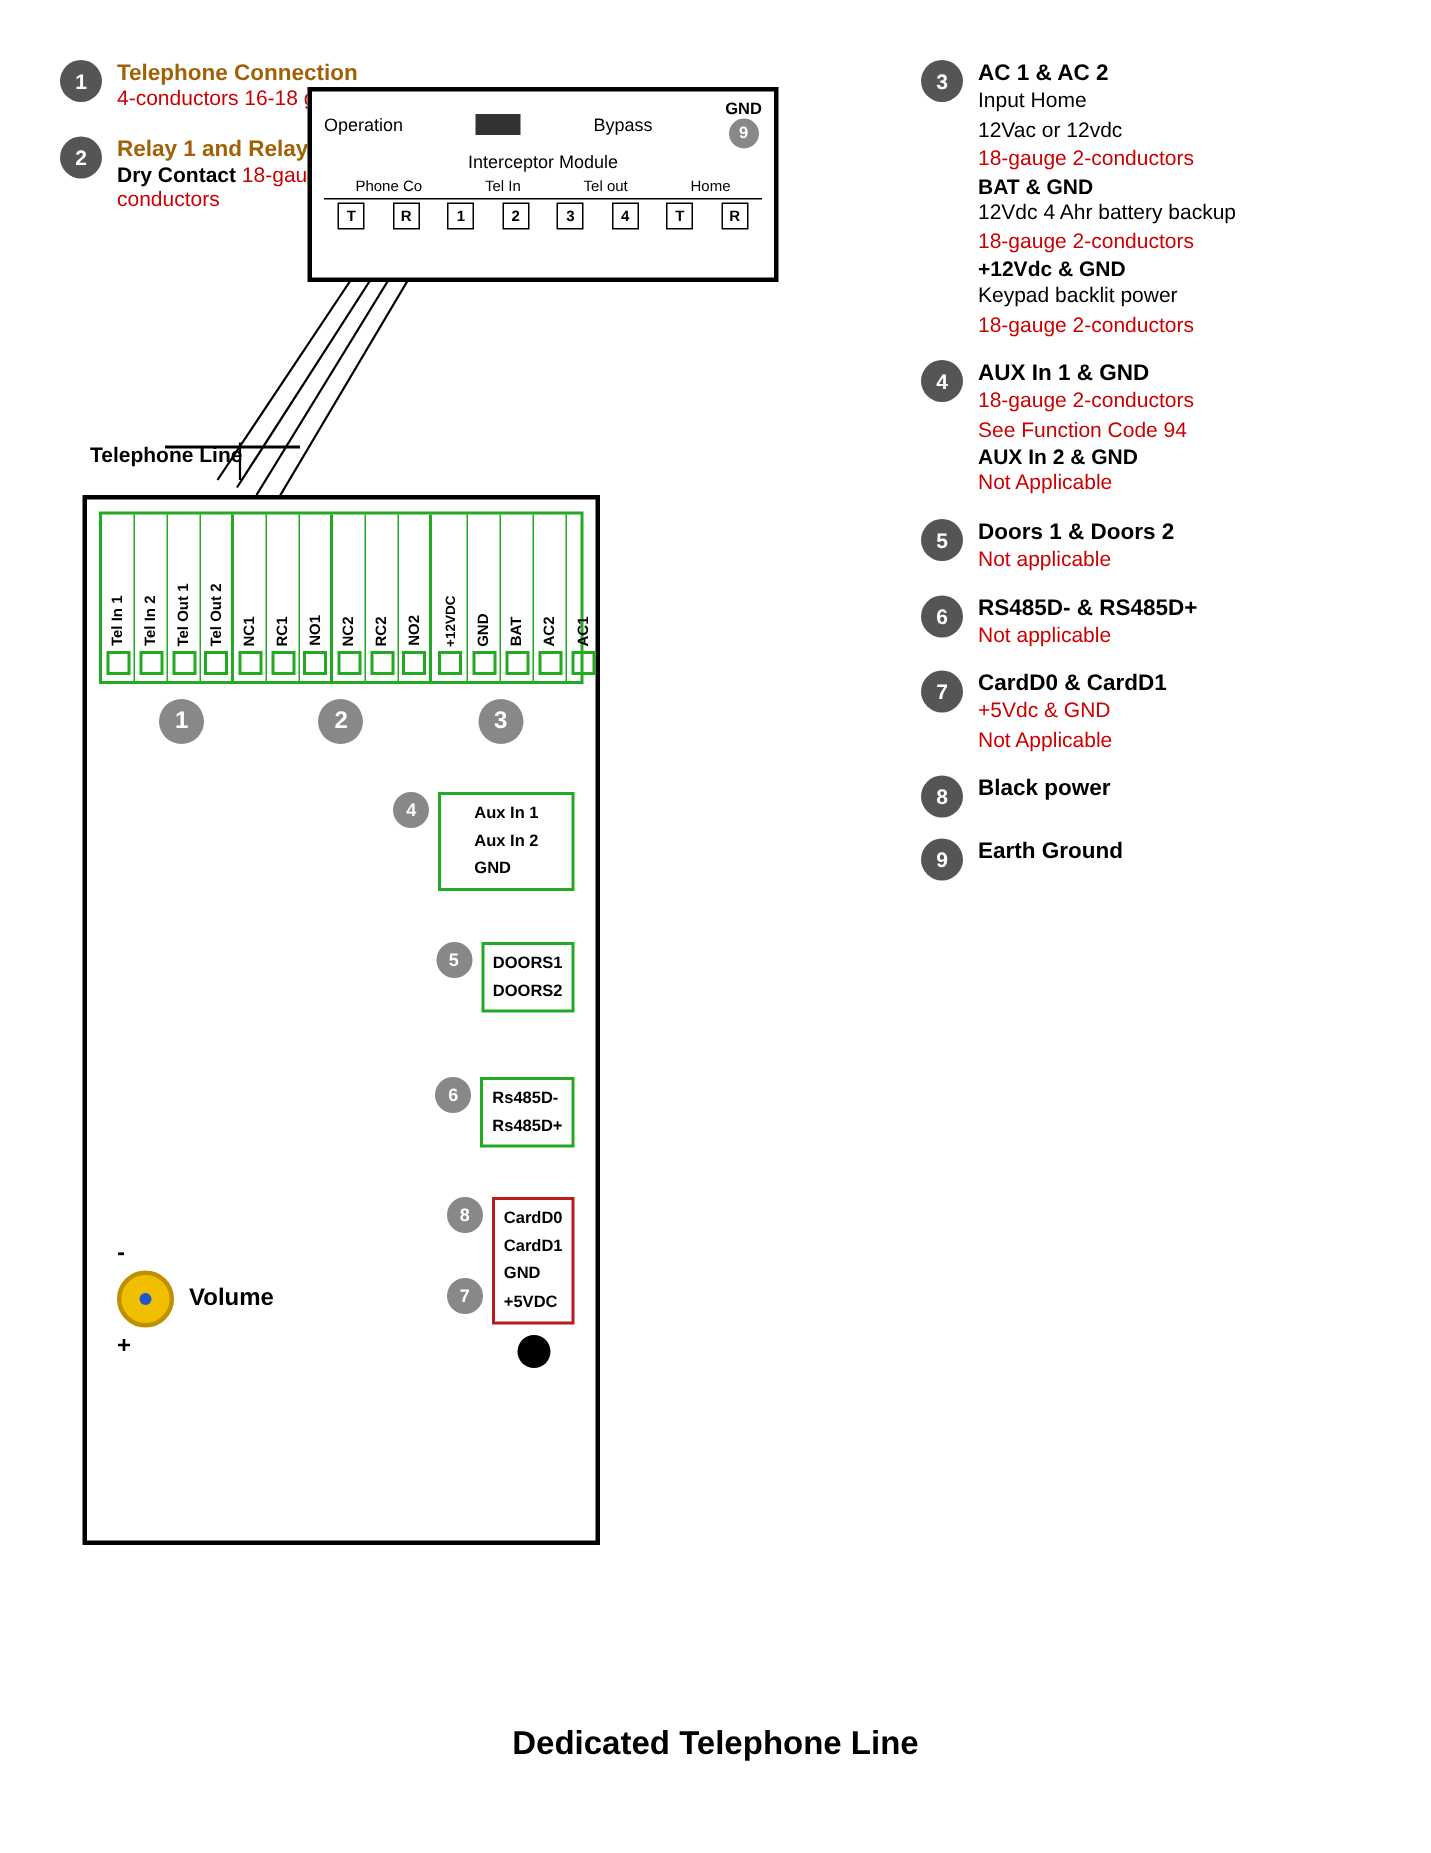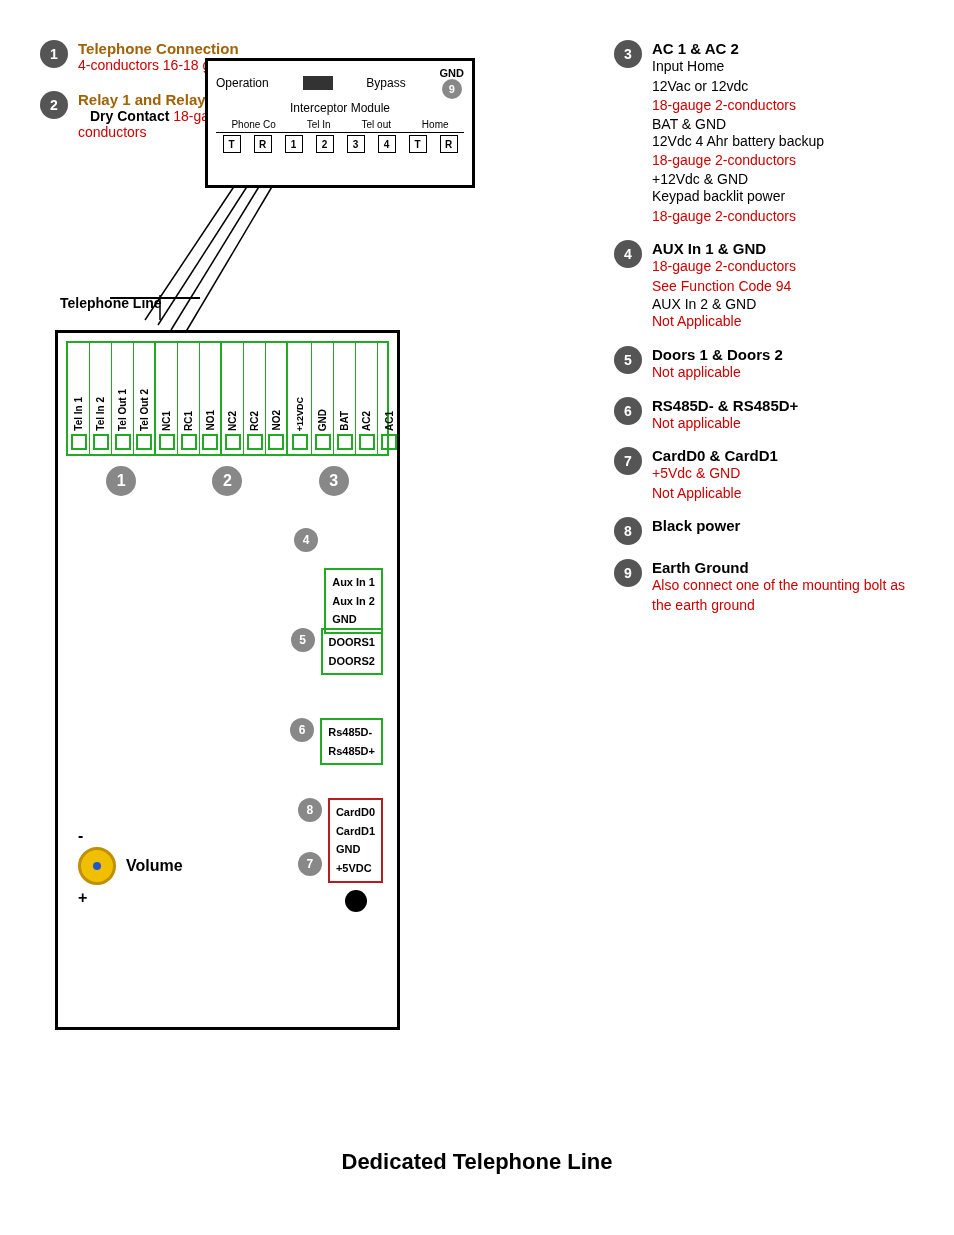--- a/index.html
+++ b/index.html
@@ -84,31 +84,31 @@
       font-size: 14px;
       color: #000;
       line-height: 1.4;
     }
     .right-item .block-red {
       font-size: 14px;
       color: #cc0000;
       line-height: 1.4;
     }
     .right-item .block-bold {
-      font-weight: normal;
+      font-weight: bold;
       font-size: 14px;
       color: #000;
     }
 
     
     .module-diagram {
       position: absolute;
       left: 200px;
       top: 55px;
-      width: 270px;
+      width: 314px;
       height: 130px;
       border: 3px solid #000;
       background: #fff;
       padding: 6px 8px;
     }
 
     .module-top-row {
       display: flex;
       justify-content: space-between;
       align-items: center;
@@ -211,21 +211,21 @@
       <div class="label-block">
         <div class="title">Telephone Connection</div>
         <div class="subtitle">4-conductors 16-18 gauge</div>
       </div>
     </div>
     <div class="legend-item">
       <span class="num-badge dark">2</span>
       <div class="label-block">
         <div class="title">Relay 1 and Relay 2</div>
         <div class="subtitle">
-          <span style="color:#000;font-size:14px;font-weight:bold;margin-left:12px;">Dry Contact </span>
+          <span style="color:#000;font-size:14px;font-weight:bold;">Dry Contact </span>
           <span style="color:#cc0000;font-size:14px;">18-gauge 2-conductors</span>
         </div>
       </div>
     </div>
   </div>
 
   <div class="module-diagram" style="left:205px;top:58px;">
     <div class="module-top-row">
       <span>Operation</span>
       <span class="switch-box"></span>
@@ -327,21 +327,20 @@
           <div class="block-title">Black power</div>
         </div>
       </div>
     </div>
 
     <div class="right-item">
       <div class="right-num-row">
         <span class="num-badge dark">9</span>
         <div>
           <div class="block-title">Earth Ground</div>
-          <div class="block-red">Also connect one of the mounting bolt as the earth ground</div>
         </div>
       </div>
     </div>
 
   </div>
 
   <div style="position:absolute;left:55px;top:330px;width:345px;height:700px;border:3px solid #000;background:#fff;">
 
     <div style="display:flex;flex-direction:row;border:2px solid #22aa22;margin:8px 8px 0 8px;height:115px;">
 
@@ -422,21 +421,21 @@
     </div>
 
     <div style="display:flex;flex-direction:row;justify-content:space-around;margin:10px 10px 0 10px;">
       <span style="background:#888;color:#fff;border-radius:50%;width:30px;height:30px;display:flex;align-items:center;justify-content:center;font-size:16px;font-weight:bold;">1</span>
       <span style="background:#888;color:#fff;border-radius:50%;width:30px;height:30px;display:flex;align-items:center;justify-content:center;font-size:16px;font-weight:bold;">2</span>
       <span style="background:#888;color:#fff;border-radius:50%;width:30px;height:30px;display:flex;align-items:center;justify-content:center;font-size:16px;font-weight:bold;">3</span>
     </div>
 
     <div style="position:absolute;right:14px;top:195px;display:flex;align-items:flex-start;gap:6px;">
       <span style="background:#888;color:#fff;border-radius:50%;width:24px;height:24px;display:flex;align-items:center;justify-content:center;font-size:12px;font-weight:bold;">4</span>
-      <div style="border:2px solid #22aa22;padding:3px 6px;font-size:11px;font-weight:bold;line-height:1.7;margin-top:40px;">
+      <div style="border:2px solid #22aa22;padding:3px 22px;font-size:11px;font-weight:bold;line-height:1.7;">
         <div>Aux In 1</div>
         <div>Aux In 2</div>
         <div>GND</div>
       </div>
     </div>
 
     <div style="position:absolute;right:14px;top:295px;display:flex;align-items:flex-start;gap:6px;">
       <span style="background:#888;color:#fff;border-radius:50%;width:24px;height:24px;display:flex;align-items:center;justify-content:center;font-size:12px;font-weight:bold;">5</span>
       <div style="border:2px solid #22aa22;padding:3px 6px;font-size:11px;font-weight:bold;line-height:1.7;">
         <div>DOORS1</div>

